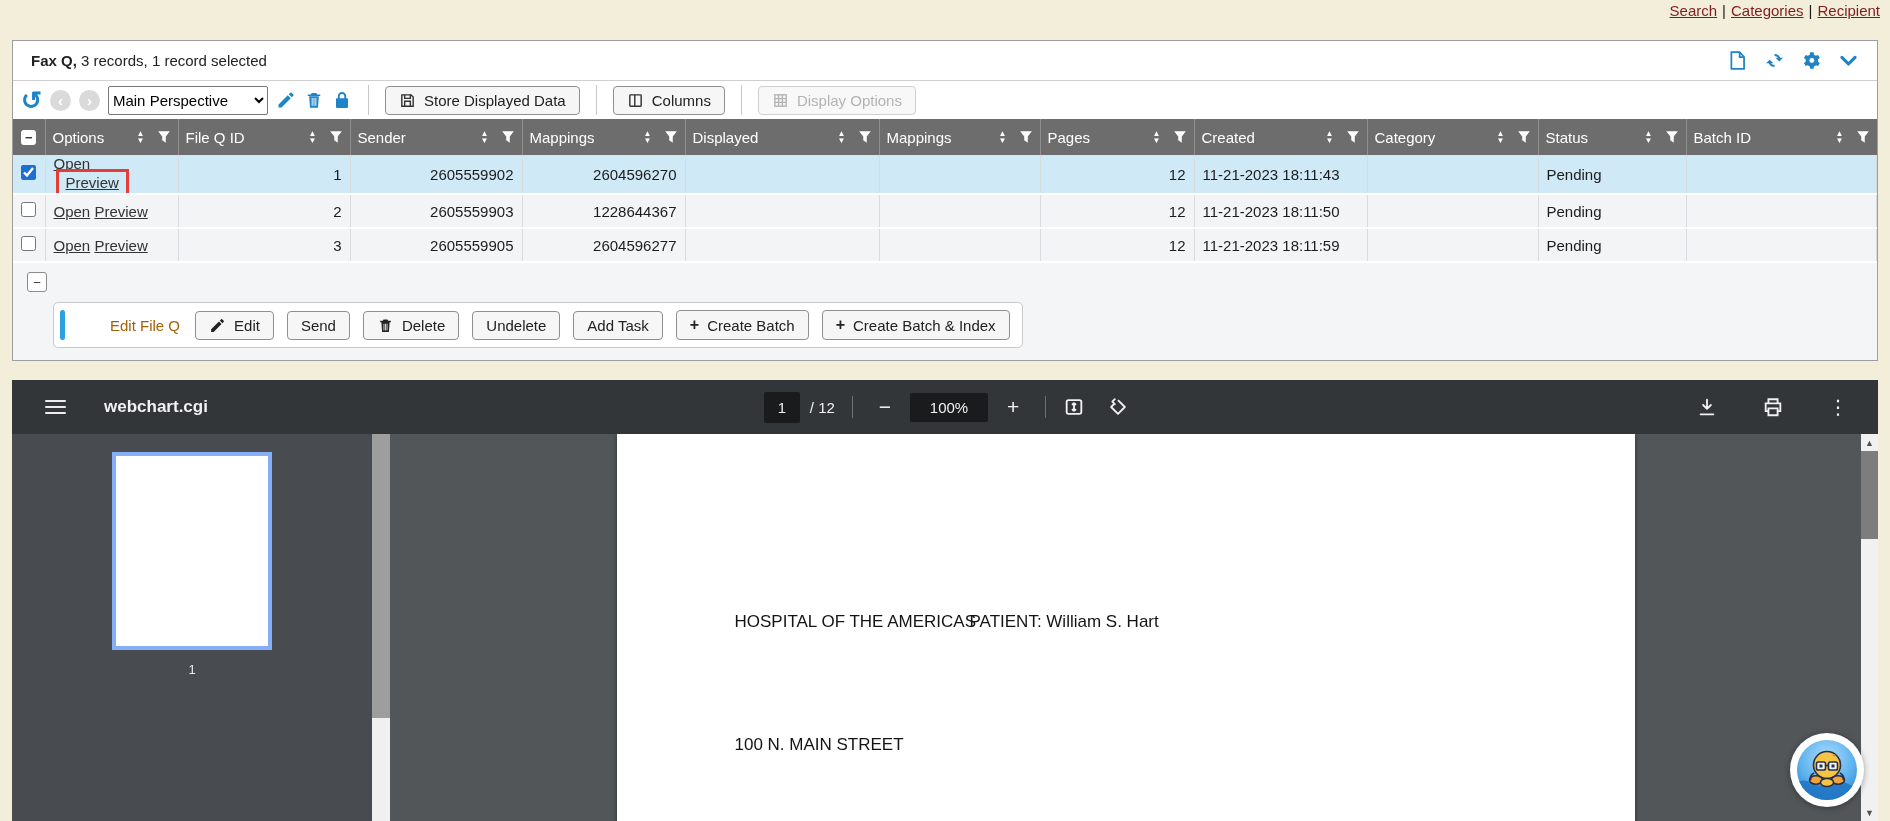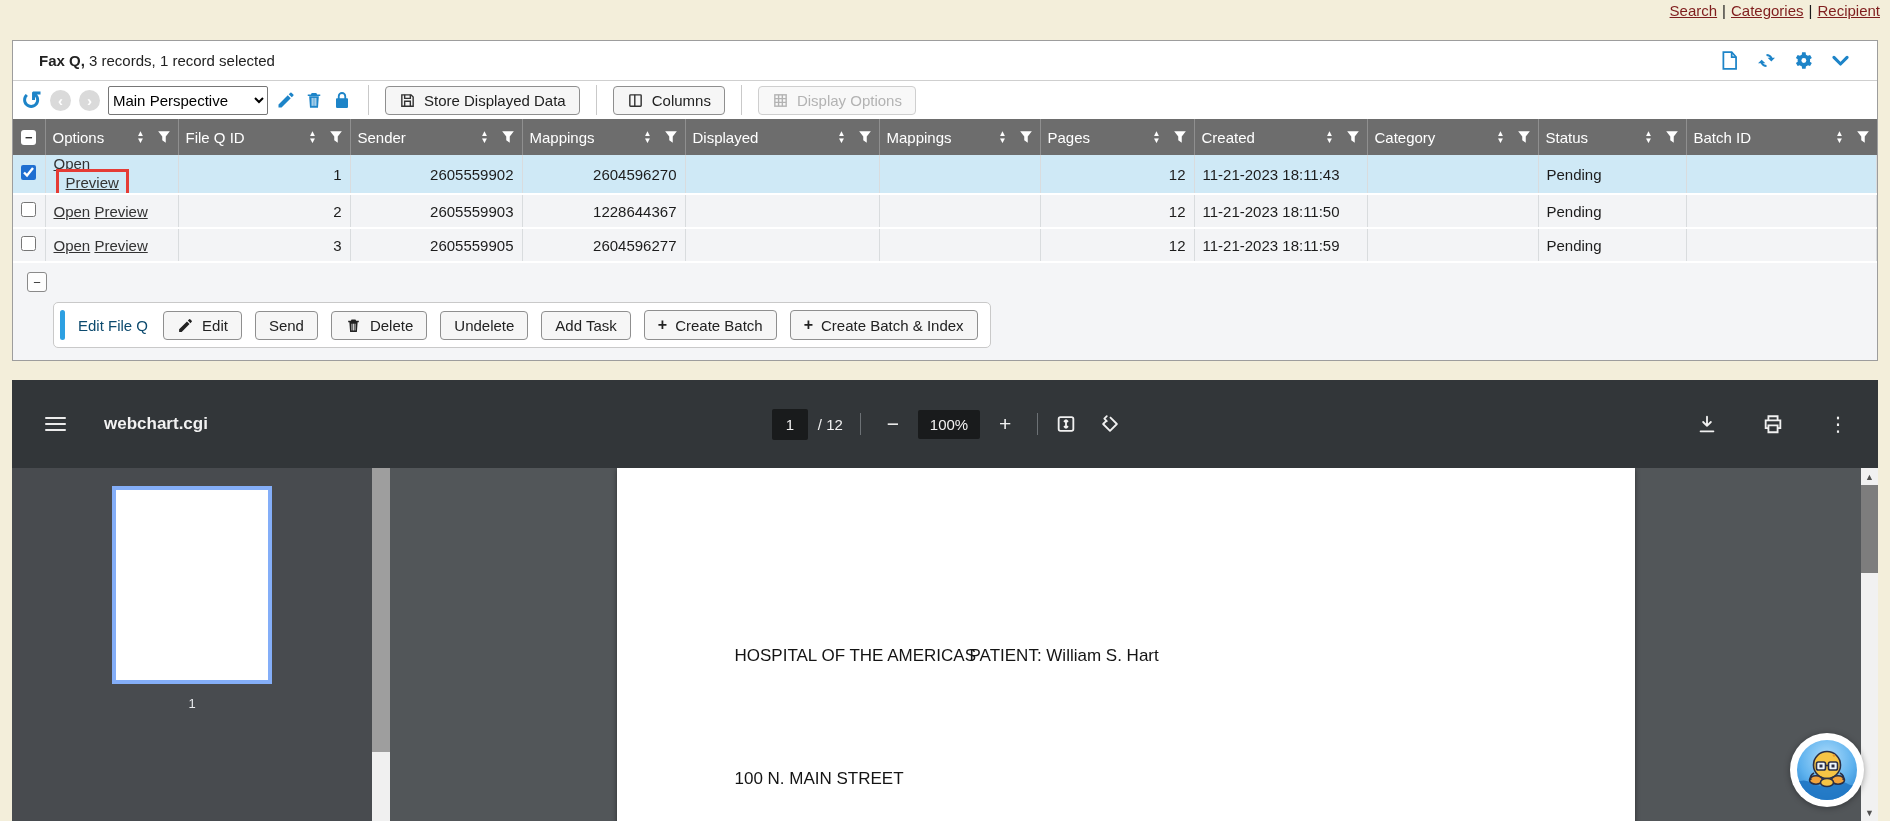--- a/index.html
+++ b/index.html
@@ -8,21 +8,21 @@
 
   
   .top-links { position:absolute; top:2px; right:10px; font-size:15px; color:#1a1a1a; }
   .top-links a { color:#7f1d1d; text-decoration:underline; cursor:pointer; }
   .top-links .sep { margin:0 5px; }
 
   
   .panel { position:absolute; left:12px; right:12px; top:40px; background:#fff;
            border:1px solid #9d9d9d; }
   .panel-title-bar { height:40px; display:flex; align-items:center; justify-content:space-between;
-                     padding:0 26px; border-bottom:1px solid #cfcfcf; }
+                     padding:0 18px; border-bottom:1px solid #cfcfcf; }
   .ptb-left { font-size:15px; color:#222; }
   .ptb-left b { font-weight:bold; }
   .ptb-icons { display:flex; align-items:center; gap:16px; }
   .ptb-icons .icn { width:21px; height:21px; display:inline-flex; cursor:pointer; }
 
   
   .panel-toolbar { height:38px; display:flex; align-items:center; padding:0 8px; gap:8px; }
   .undo-glyph { color:#1d84c8; font-size:25px; font-weight:bold; line-height:20px; cursor:pointer; }
   .nav-circle { width:21px; height:21px; border-radius:50%; background:#dadada; color:#fff;
                 display:inline-flex; align-items:center; justify-content:center;
@@ -68,39 +68,39 @@
 
   
   .panel-footer { background:#f4f5f7; padding:9px 0 12px 14px; }
   .collapse-box { width:20px; height:20px; border:1px solid #8a8a8a; border-radius:3px;
                   background:#fdfdfd; display:flex; align-items:center; justify-content:center;
                   font-size:13px; color:#333; cursor:pointer; }
   .action-bar { display:inline-flex; align-items:center; gap:13px; background:#fff;
                 border:1px solid #c9c9c9; border-radius:5px; padding:7px 12px 7px 6px;
                 margin:10px 0 0 26px; }
   .action-accent { width:5px; align-self:stretch; background:#2da0e2; border-radius:3px; }
-  .action-label { font-size:15px; color:#0c4a6e; margin-right:2px; }
+  .action-label { font-size:15px; color:#a16207; margin-right:2px;margin-left:32px; }
 
   
   .pdf { position:absolute; left:12px; right:12px; top:380px; bottom:0; background:#525659;
          display:flex; flex-direction:column; }
-  .pdf-toolbar { height:88px; background:#323639; display:flex; align-items:center;
+  .pdf-toolbar { height:54px; background:#323639; display:flex; align-items:center;
                  color:#f1f1f1; flex:0 0 auto; }
   .pt-left { flex:1; display:flex; align-items:center; gap:38px; padding-left:33px; }
   .hamburger { width:21px; cursor:pointer; }
   .hamburger div { height:2.5px; background:#ececec; margin:3.5px 0; border-radius:1px; }
   .pdf-title { font-weight:bold; font-size:17px; }
   .pt-center { display:flex; align-items:center; }
   .page-box { min-width:36px; height:31px; background:#191b1c; border-radius:2px;
               display:flex; align-items:center; justify-content:center; font-size:15px;
               cursor:text; padding:0 6px; }
   .page-total { font-size:15px; margin-left:10px; }
   .pt-div { width:1px; height:22px; background:#6c7175; margin:0 17px; }
   .zoom-btn { font-size:21px; width:30px; text-align:center; cursor:pointer; user-select:none; }
-  .zoom-box { background:#191b1c; border-radius:2px; padding:6px 12px; font-size:15px;
+  .zoom-box { background:#191b1c; border-radius:2px; padding:6px 20px; font-size:15px;
               margin:0 10px; cursor:pointer; }
   .pt-icn { width:22px; height:22px; cursor:pointer; display:inline-flex; }
   .pt-center .gap { width:22px; }
   .pt-right { flex:1; display:flex; align-items:center; justify-content:flex-end; gap:44px;
               padding-right:30px; }
   .dots-glyph { font-size:20px; cursor:pointer; line-height:20px; }
 
   .pdf-body { flex:1; display:flex; min-height:0; }
   .thumb-panel { width:360px; background:#484b4f; flex:0 0 auto; }
   .thumb-page { width:160px; height:198px; background:#fff; border:4px solid #84aef8;

